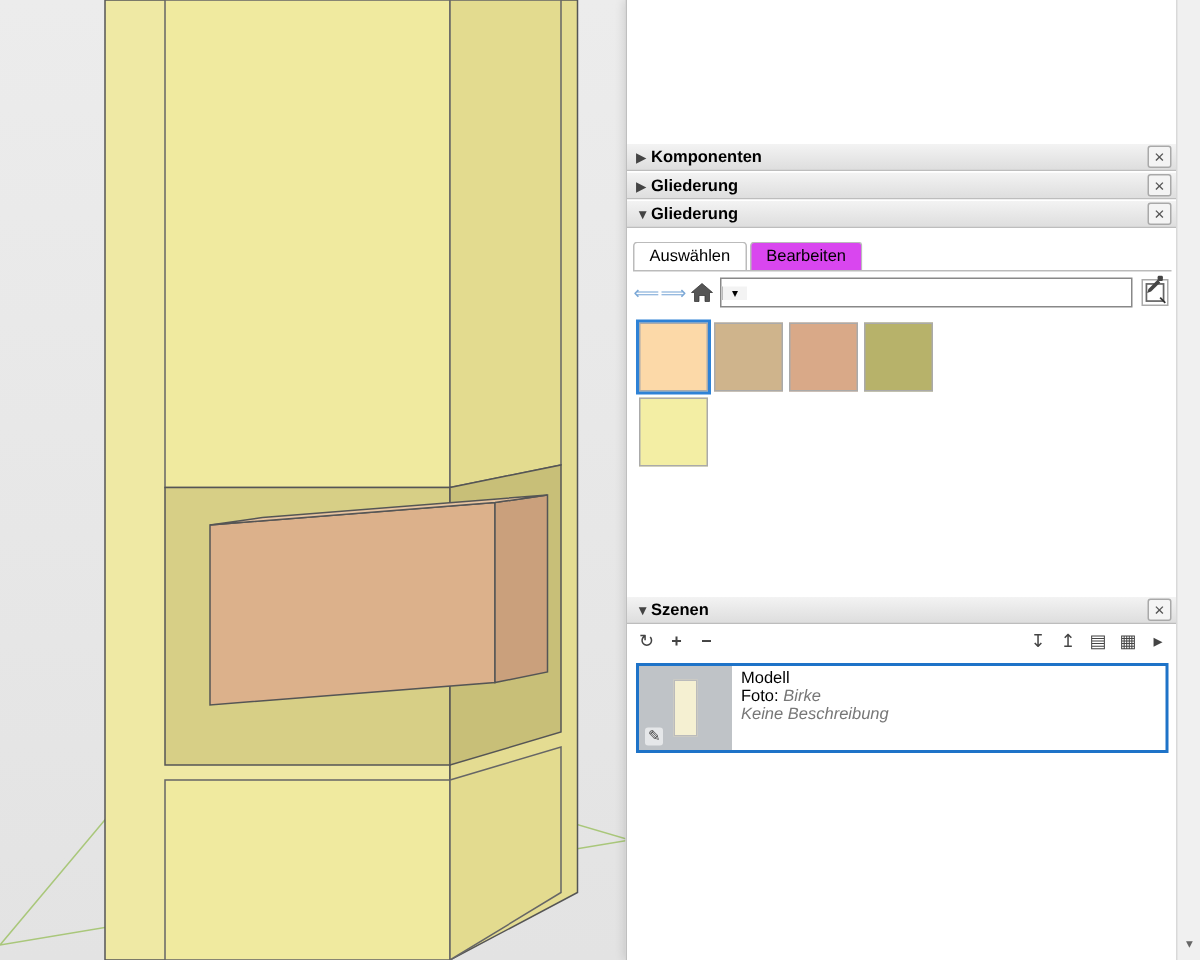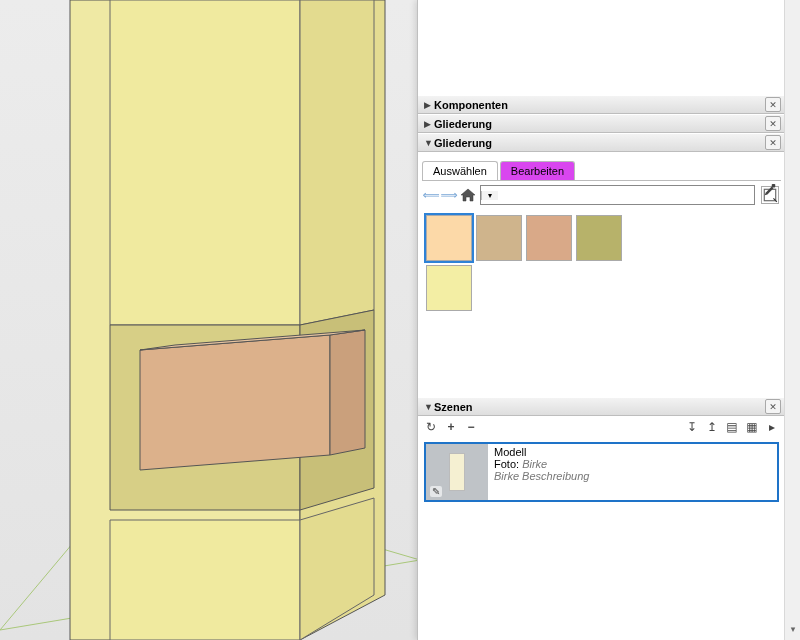--- a/index.html
+++ b/index.html
@@ -168,21 +168,21 @@
           </div>
         </div>
         <div class="scene-card">
           <div class="scene-thumb">
             <div class="cab"></div>
             <span class="pencil">✎</span>
           </div>
           <div class="scene-meta">
             <div class="nm">Modell</div>
             <div><span>Foto:</span> <span class="kv">Birke</span></div>
-            <div class="kv">Birke Beschreibung</div>
+            <div class="kv">Keine Beschreibung</div>
           </div>
         </div>
         <div style="height:40px"></div>
       </div>
 
     </div>
   </div>
   <div class="tray-scroll">
       <span class="arr">▾</span>
     </div>

